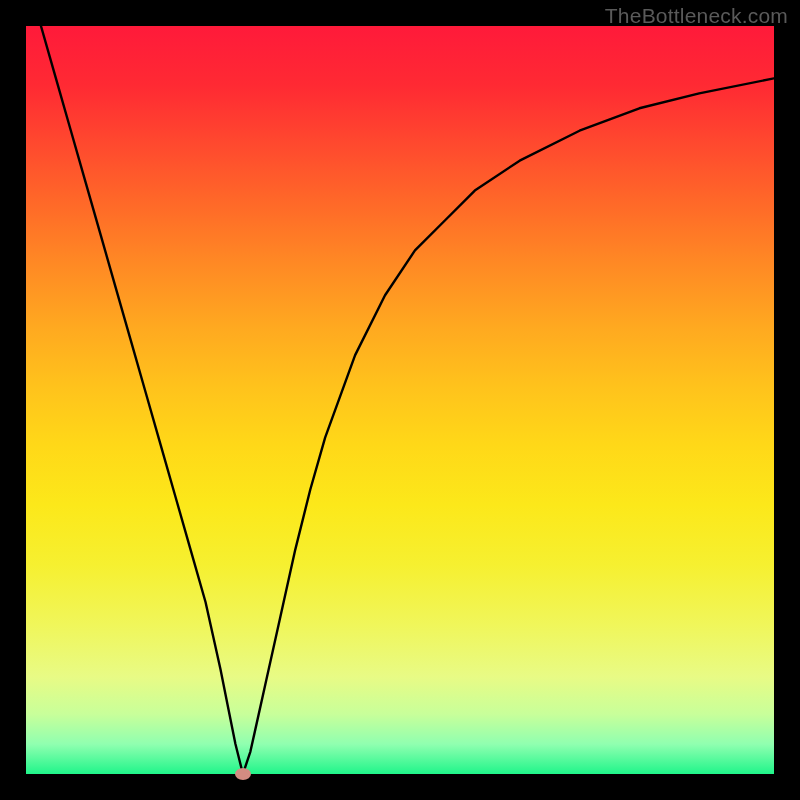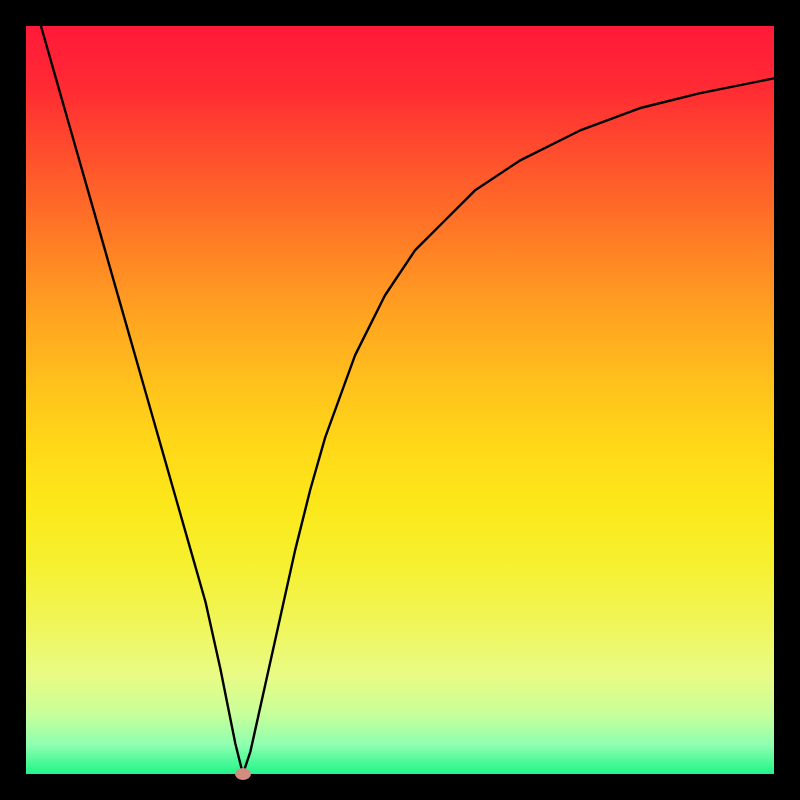--- a/index.html
+++ b/index.html
@@ -76,13 +76,14 @@
   <div class="plot-area">
 
     <svg class="curve" viewBox="0 0 748 748" preserveAspectRatio="none">
       <path id="curve-path" d="M14.96 0.00 L29.92 52.36 L44.88 104.72 L59.84 157.08 L74.80 209.44 L89.76 261.80 L104.72 314.16 L119.68 366.52 L134.64 418.88 L149.60 471.24 L164.56 523.60 L179.52 575.96 L194.48 643.28 L201.96 680.68 L209.44 718.08 L216.92 748.00 L224.40 725.56 L239.36 658.24 L254.32 590.92 L269.28 523.60 L284.24 463.76 L299.20 411.40 L329.12 329.12 L359.04 269.28 L388.96 224.40 L418.88 194.48 L448.80 164.56 L493.68 134.64 L553.52 104.72 L613.36 82.28 L673.20 67.32 L748.00 52.36"></path>
     </svg>
 
     <div id="marker" class="marker" style="left: 216.92px; top: 748px; background: rgb(211, 140, 130);"></div>
 
   </div>
 
+  <div class="watermark">TheBottleneck.com</div>
 </div>
 
 </body></html>

